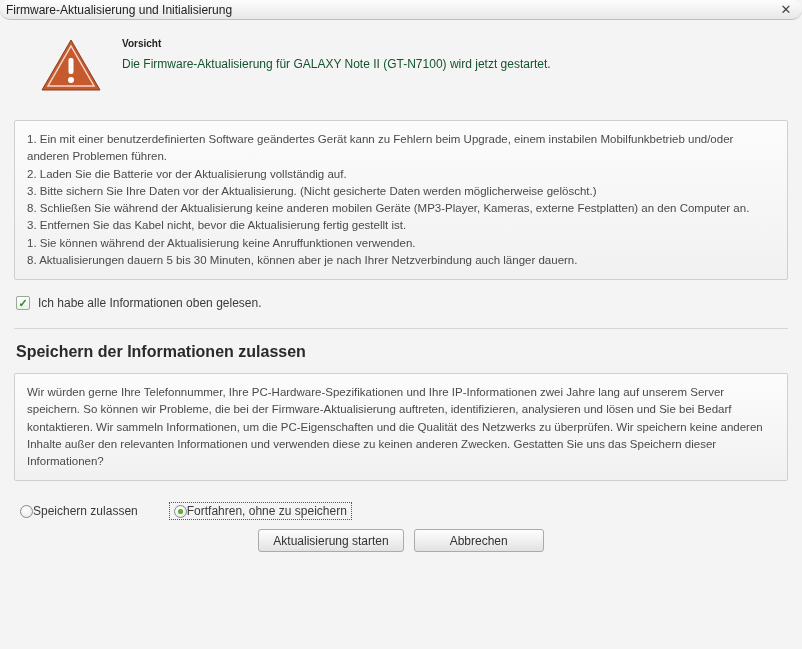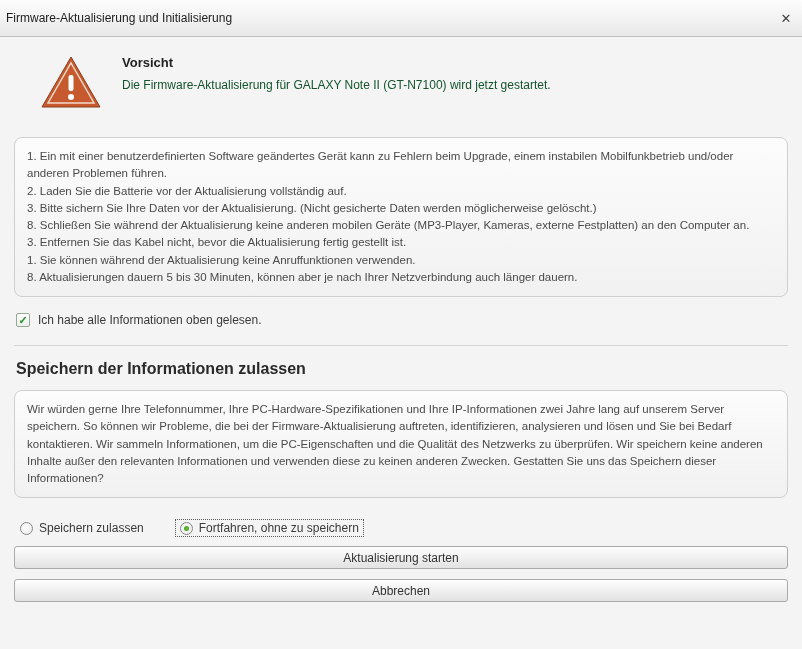--- a/index.html
+++ b/index.html
@@ -9,24 +9,25 @@
     font-size: 11.5px;
     color: #3a3a3a;
     background: #f4f4f4;
     width: 802px;
     height: 649px;
     overflow: hidden;
   }
   .titlebar {
     background: linear-gradient(to bottom, #fdfdfd, #e8e8e8);
     border-bottom: 1px solid #bfbfbf;
-    height: 37px;
+    height: 20px;
     display: flex;
     align-items: center;
     padding: 0 6px;
+    border-radius: 11px;
   }
   .titlebar .title {
     flex: 1;
     font-size: 12px;
     color: #222;
   }
   .titlebar .close {
     width: 20px;
     text-align: center;
     font-size: 13px;
@@ -39,33 +40,33 @@
   .header-row {
     display: flex;
     align-items: flex-start;
     gap: 20px;
     padding-left: 26px;
     margin-bottom: 28px;
   }
   .warn-icon svg { display:block; }
   .header-text h2 {
     margin: 0 0 6px 0;
-    font-size: 13px;
+    font-size: 10px;
     font-weight: bold;
     color: #222;
   }
   .header-text .link-line {
     color: #14532d;
     line-height: 1.5;
     font-size: 12px;
   }
   .panel {
     border: 1px solid #cfcfcf;
     background: linear-gradient(to bottom, #fcfcfc, #f1f1f1);
-    border-radius: 8px;
+    border-radius: 2px;
     padding: 10px 12px;
     color: #4a4a4a;
     line-height: 1.5;
     font-size: 11.5px;
   }
   .check-row {
     display: flex;
     align-items: center;
     gap: 8px;
     margin: 16px 2px 18px 2px;
@@ -96,21 +97,20 @@
   .radio-row {
     display: flex;
     align-items: center;
     gap: 28px;
     margin: 22px 2px 10px 2px;
     font-size: 12px;
   }
   .radio {
     display: inline-flex;
     align-items: flex-end;
-    gap: 6px;
     padding: 1px 4px;
   }
   .radio .circle {
     width: 13px; height: 13px;
     border: 1px solid #888;
     border-radius: 50%;
     background: radial-gradient(circle at 40% 35%, #fff, #e6e6e6);
     position: relative;
   }
   .radio .circle.filled::after {
@@ -122,21 +122,20 @@
   }
   .radio.focused {
     outline: 1px dotted #555;
   }
   .button-row {
     display:flex;
     justify-content:center;
     gap:10px;
     margin-top: 4px;
     padding-bottom: 8px;
-    flex-direction: column;
   }
   .btn {
     min-width: 130px;
     height: 23px;
     border: 1px solid #aaa;
     border-radius: 3px;
     background: linear-gradient(to bottom,#fefefe,#e2e2e2);
     font-size: 12px;
     color: #333;
     display:flex;

